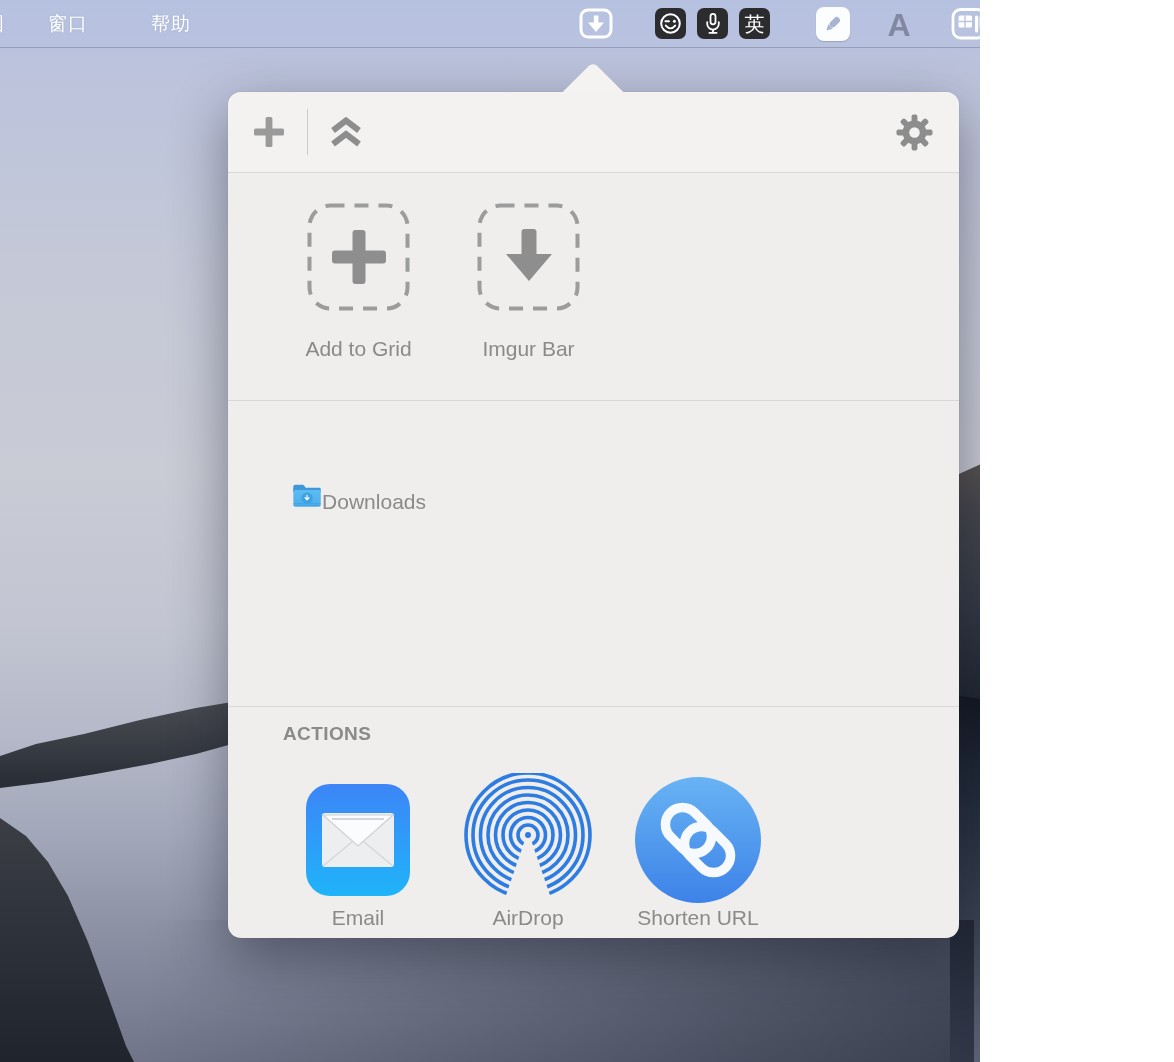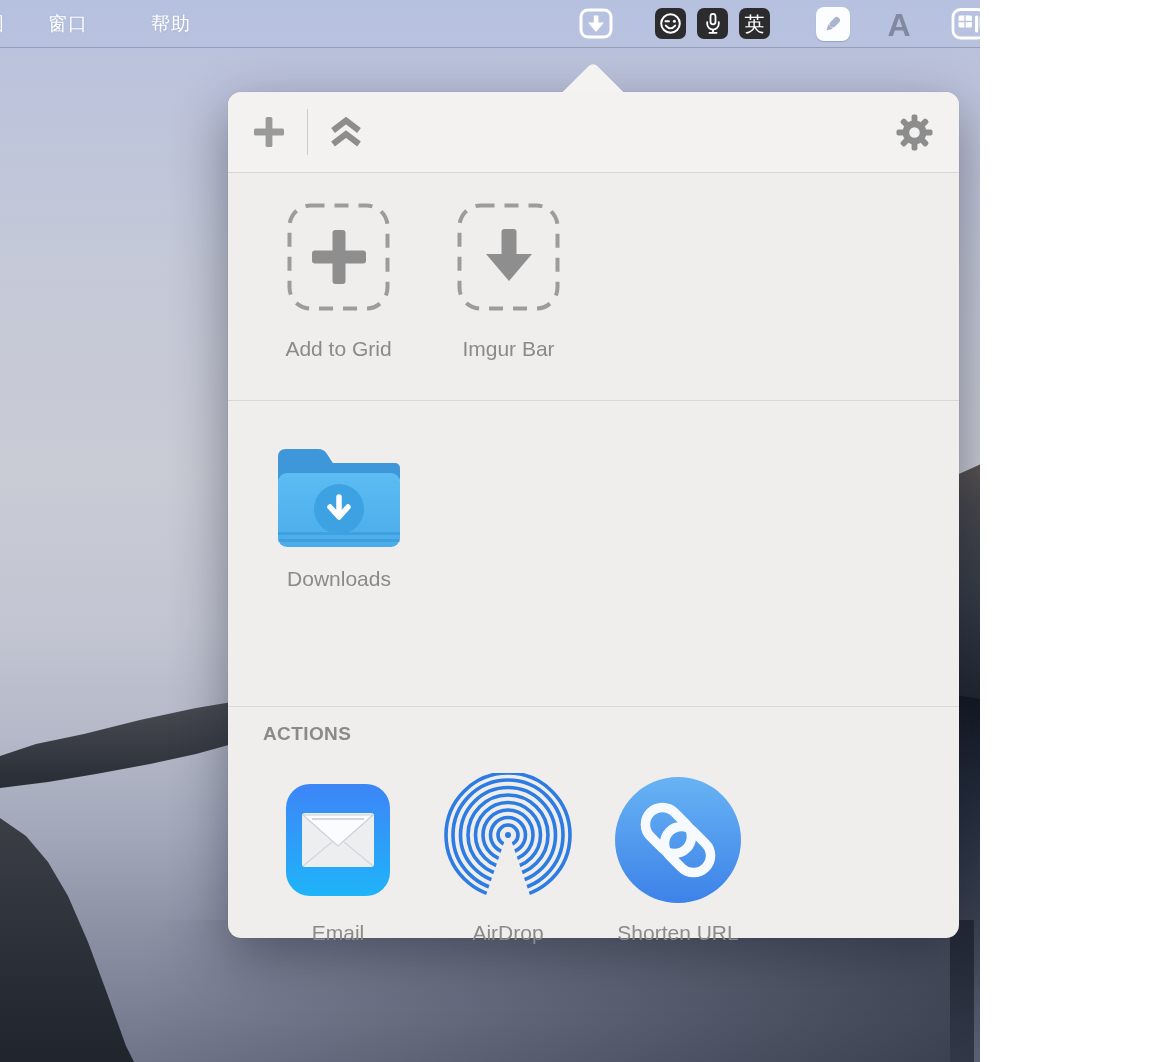--- a/index.html
+++ b/index.html
@@ -33,36 +33,36 @@
   .popover { position:absolute; left:228px; top:92px; width:731px; height:846px;
     background:#efeeec; border-radius:13px; z-index:4;
     box-shadow:0 18px 55px rgba(20,25,40,0.45), 0 0 1px rgba(0,0,0,0.25); }
   .popover::before { content:""; position:absolute; top:-20px; left:340px; width:50px; height:50px;
     background:#f4f3f2; transform:rotate(45deg); border-radius:6px; }
   .toolbar { position:relative; height:81px; display:flex; align-items:center; padding:0 26px;
     background:#f3f2f1; border-bottom:1px solid #d9d8d6; border-radius:13px 13px 0 0; }
   .tdivider { width:1px; height:46px; background:#cccbca; margin:0 21px 0 23px; }
   .tspacer { flex:1; }
   .tbtn { display:flex; align-items:center; justify-content:center; }
-  .section { border-bottom:1px solid #d9d8d6; padding-left:35px; position:relative; }
+  .section { border-bottom:1px solid #d9d8d6; padding-left:55px; position:relative; }
   .sec-drop { height:228px; }
   .sec-folders { height:270px; }
   .sec-actions { height:267px; border-bottom:none; border-radius:0 0 13px 13px; }
   .sec-header { padding-top:16px; height:40px; font-size:19px; font-weight:700; color:#8a8a8a; letter-spacing:0.4px; }
   .drop-row { display:flex; gap:67px; padding-top:30px; margin-left:24px; }
   .drop-item { width:103px; display:flex; flex-direction:column; align-items:center; }
   .drop-box { width:103px; height:108px; position:relative; }
   .drop-box .glyph { position:absolute; inset:0; display:flex; align-items:center; justify-content:center; }
   .cell-label { margin-top:26px; font-size:21px; color:#8a8a8a; white-space:nowrap; }
-  .folder-item { margin-top:36px; margin-left:9px; width:134px; display:flex; flex-direction:column; align-items:center;justify-content:center; }
+  .folder-item { margin-top:36px; margin-left:9px; width:134px; display:flex; flex-direction:row; align-items:center;justify-content:center; }
   .folder-item .cell-label { margin-top:14px; }
   .actions-row { display:flex; margin-top:28px; margin-left:-10px; }
   .action-item { width:170px; display:flex; flex-direction:column; align-items:center; }
   .action-icon { height:130px; display:flex; align-items:center; justify-content:center; }
-  .action-item .cell-label { margin-top:16px; }
+  .action-item .cell-label { margin-top:1px; }
 </style>
 </head>
 <body>
 
 <div class="stage">
 
   <div class="wallpaper">
     <svg class="rocks" width="1174" height="1062" viewBox="0 0 1174 1062">
       <defs>
         <linearGradient id="gRightRock" x1="0" y1="0" x2="0" y2="1">

